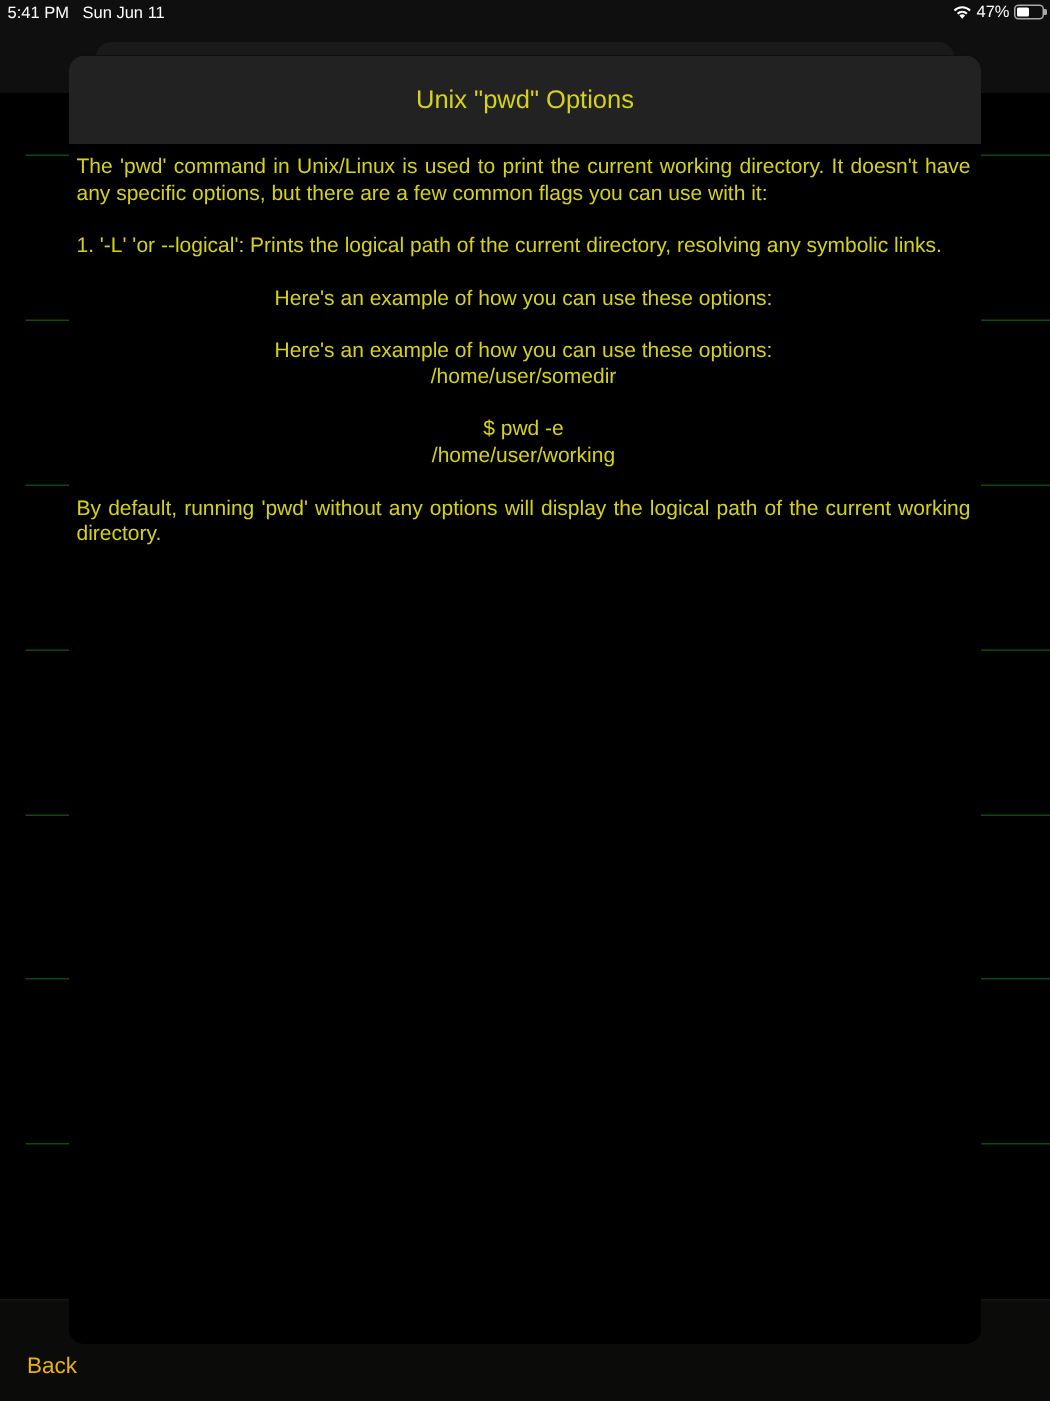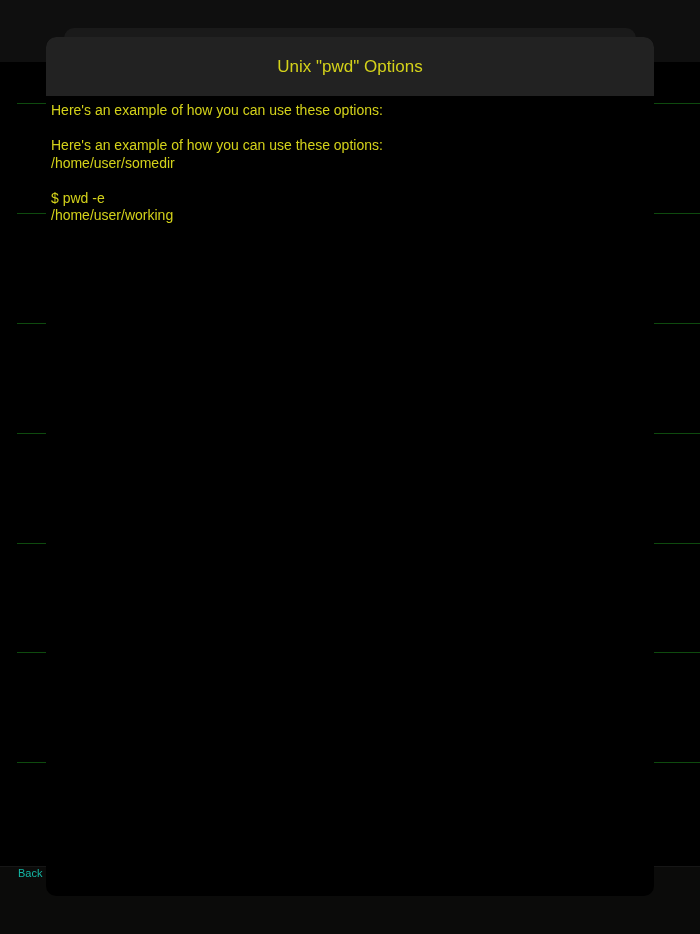--- a/index.html
+++ b/index.html
@@ -30,23 +30,23 @@
       position: absolute;
       left: 0; top: 866px;
       width: 700px;
       height: 68px;
       background: #0b0b0a;
       border-top: 1px solid #161616;
     }
     .bg-back {
       position: absolute;
       left: 18px;
-      top: 867px;
-      font-size: 11px;
-      color: #14b8a6;
+      top: 902px;
+      font-size: 15px;
+      color: #eab308;
     }
     .row-line {
       position: absolute;
       height: 1px;
       background: #0e4a0e;
     }
     .row-line.left { left: 17px; width: 30px; }
     .row-line.right { left: 654px; width: 46px; }
 
     
@@ -129,21 +129,21 @@
     .sheet-body {
       padding: 6px 7px 0 5px;
       color: #d4d21a;
       font-size: 14px;
       line-height: 17.5px;
     }
     .para {
       margin: 0 0 17.5px 0;
       text-align: justify;
     }
-    .para.nojust { text-align: left; }
+    .para.nojust { text-align: center; }
   </style>
 </head>
 <body>
 
 <div class="screen">
   <div class="bg-navbar"></div>
 
   <div class="row-line left" style="top:103px"></div>
   <div class="row-line right" style="top:103px"></div>
   <div class="row-line left" style="top:213px"></div>
@@ -155,27 +155,46 @@
   <div class="row-line left" style="top:543px"></div>
   <div class="row-line right" style="top:543px"></div>
   <div class="row-line left" style="top:652px"></div>
   <div class="row-line right" style="top:652px"></div>
   <div class="row-line left" style="top:762px"></div>
   <div class="row-line right" style="top:762px"></div>
 
   <div class="bg-toolbar"></div>
   <div class="bg-back">Back</div>
 
+  <div class="status-bar">
+    <span class="status-time">5:41 PM</span>
+    <span class="status-date">Sun Jun 11</span>
+    <div class="status-right">
+      <svg class="wifi-icon" viewBox="0 0 13 10">
+        <path d="M6.5 9.5 L4.6 7.4 A2.8 2.8 0 0 1 8.4 7.4 Z" fill="#fff"></path>
+        <path d="M2.9 5.6 A5.2 5.2 0 0 1 10.1 5.6 L9.1 6.6 A3.8 3.8 0 0 0 3.9 6.6 Z" fill="#fff"></path>
+        <path d="M0.8 3.5 A8 8 0 0 1 12.2 3.5 L11.2 4.5 A6.6 6.6 0 0 0 1.8 4.5 Z" fill="#fff"></path>
+      </svg>
+      <span>47%</span>
+      <div class="battery-icon">
+        <div class="battery-fill"></div>
+        <div class="battery-cap"></div>
+      </div>
+    </div>
+  </div>
 
   <div class="sheet-behind"></div>
   <div class="sheet">
     <div class="sheet-header">
       <span class="sheet-title">Unix "pwd" Options</span>
     </div>
     <div class="sheet-body">
+      <p class="para"> The 'pwd' command in Unix/Linux is used to print the current working directory. It doesn't have any specific options, but there are a few common flags you can use with it:</p>
+      <p class="para">1. '-L' 'or --logical': Prints the logical path of the current directory, resolving any symbolic links.</p>
       <p class="para nojust">Here's an example of how you can use these options:</p>
       <p class="para nojust" style="white-space:pre-line">Here's an example of how you can use these options:
 /home/user/somedir</p>
       <p class="para nojust" style="white-space:pre-line">$ pwd -e
 /home/user/working</p>
+      <p class="para">By default, running 'pwd' without any options will display the logical path of the current working directory.</p>
     </div>
   </div>
 </div>
 
 </body></html>

